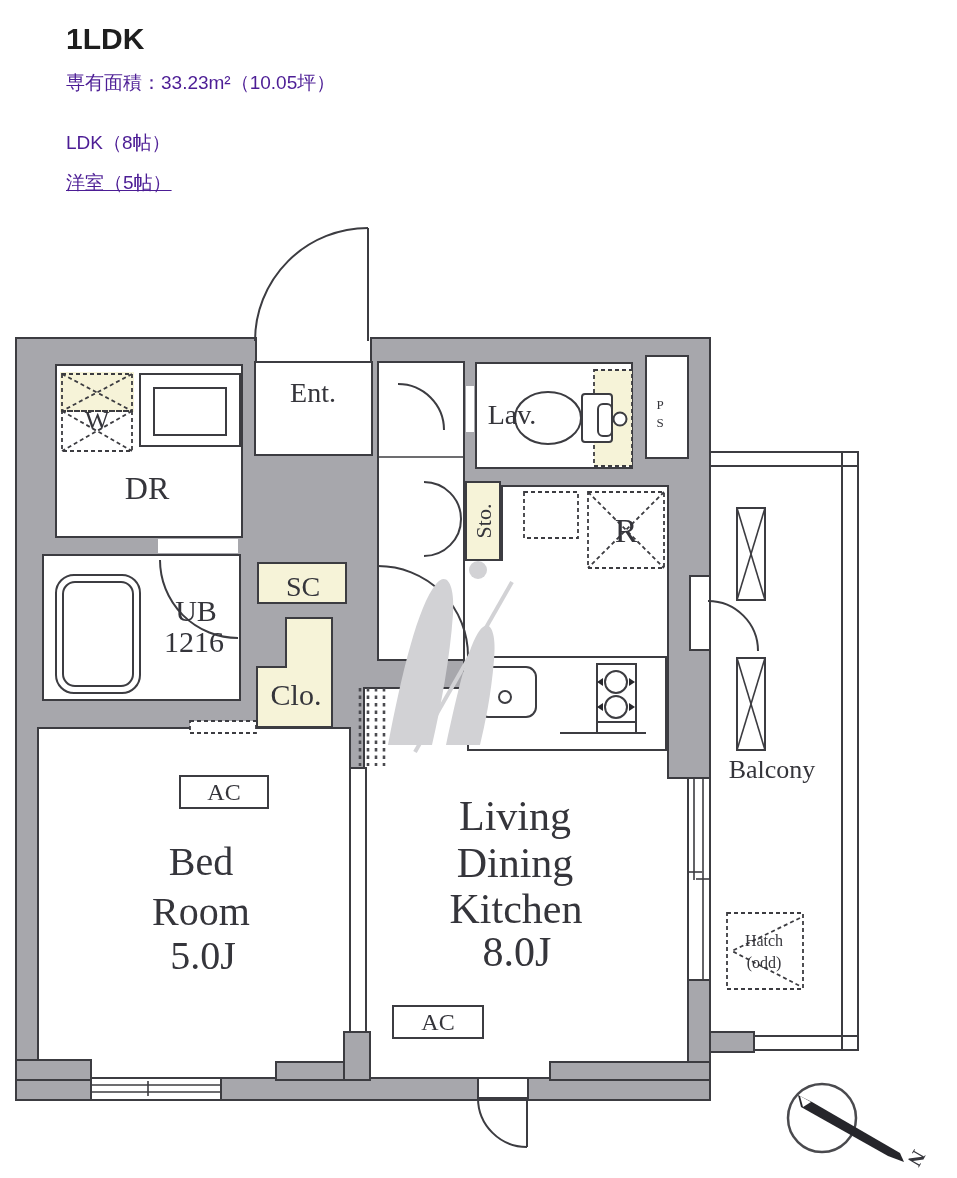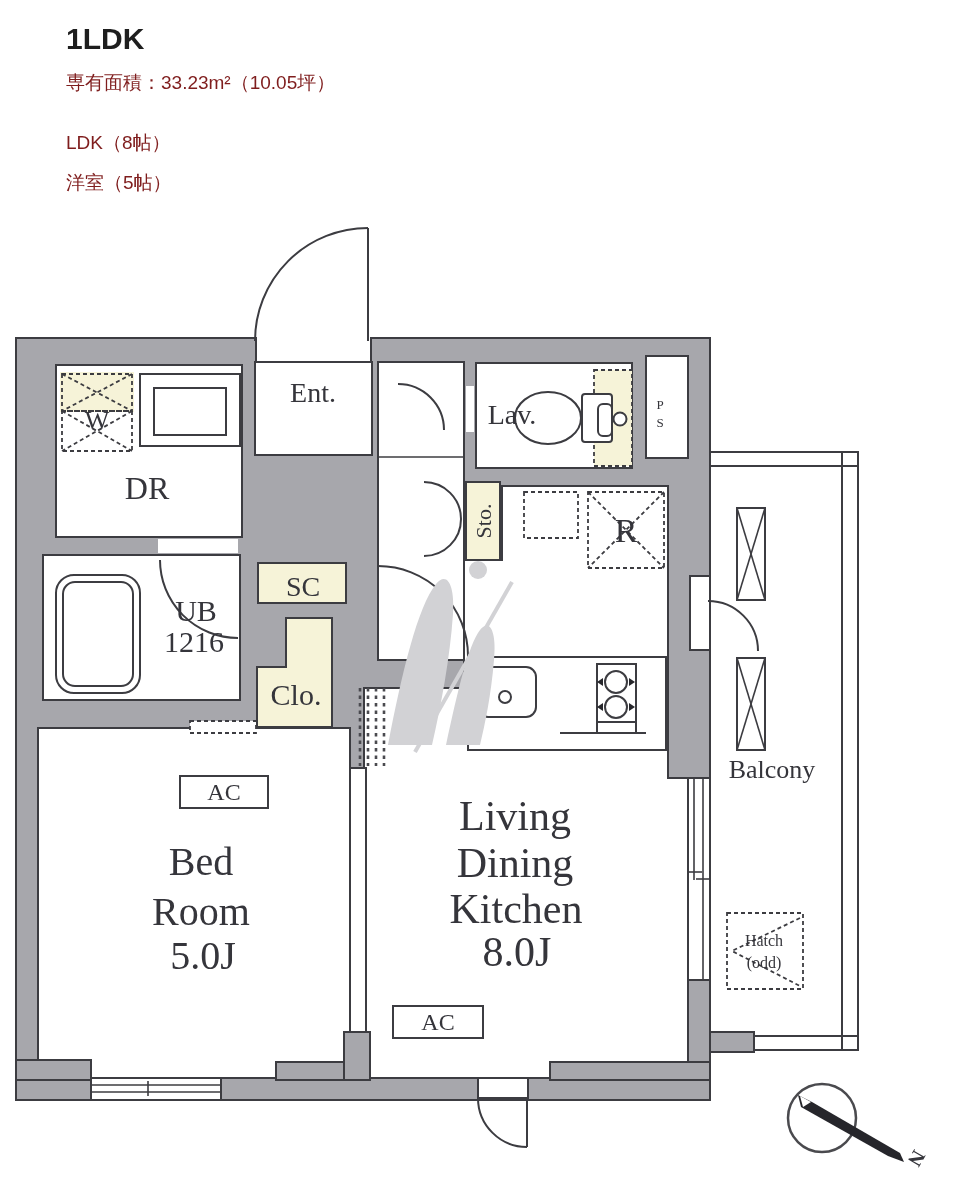--- a/index.html
+++ b/index.html
@@ -2,24 +2,24 @@
 <html style="--wall: #a7a7ac; --cream: #f6f3d8; --outline: #3c3c41; --label: #35353b; --watermark: #d2d2d5;"><head>
 <meta charset="utf-8">
 <style>
   :root{
     --wall:#a7a7ac; --cream:#f6f3d8; --outline:#3c3c41; --label:#35353b; --watermark:#d2d2d5;
   }
   html,body{margin:0;padding:0;background:#fff;}
   .canvas{position:relative;width:957px;height:1178px;background:#fff;overflow:hidden;}
   .hdr{position:absolute;left:66px;}
   .hdr-title{top:12px;font:bold 30px "Liberation Sans",sans-serif;color:#1e1e1e;margin-top:10px;}
-  .hdr-line{font:19px "Liberation Sans",sans-serif;color:#7f1d1d;}
+  .hdr-line{font:19px "Liberation Sans",sans-serif;color:#4c1d95;}
   .hdr-area{top:70px;}
   .hdr-ldk{top:130px;text-align:center;}
-  .hdr-room{top:170px;}
+  .hdr-room{top:170px;text-decoration:underline;}
   svg{position:absolute;left:0;top:0;}
   .wall{fill:var(--wall);stroke:var(--outline);stroke-width:2;}
   .room{fill:#ffffff;stroke:var(--outline);stroke-width:2;}
   .gap{fill:#ffffff;stroke:none;}
   .cream{fill:var(--cream);stroke:var(--outline);stroke-width:2;}
   .creamf{fill:var(--cream);stroke:none;}
   .ln{stroke:var(--outline);stroke-width:2;fill:none;}
   .lnt{stroke:var(--outline);stroke-width:1.6;fill:none;}
   .fix{fill:#ffffff;stroke:var(--outline);stroke-width:2;}
   .fixn{fill:none;stroke:var(--outline);stroke-width:2;}

